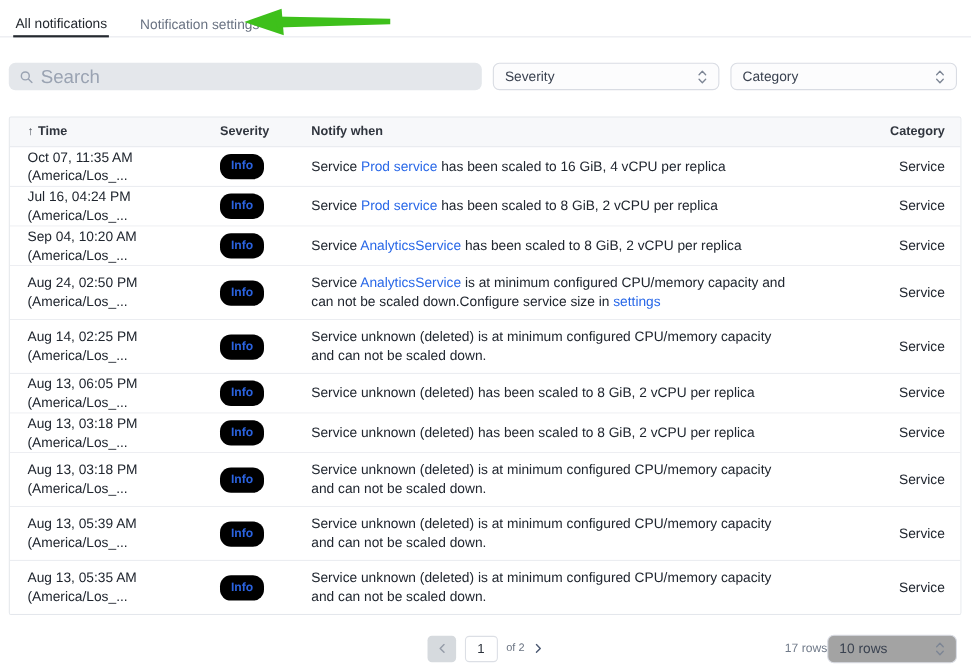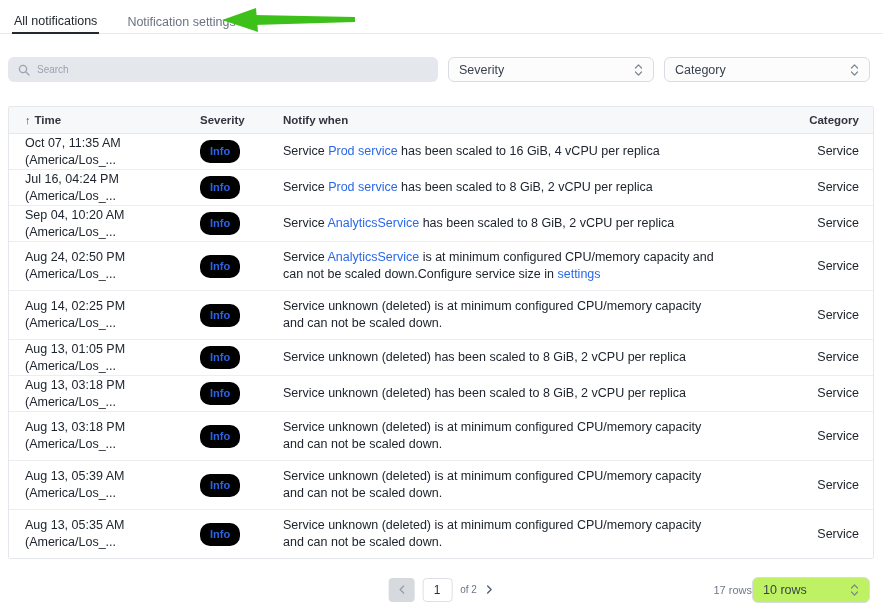--- a/index.html
+++ b/index.html
@@ -12,21 +12,21 @@
   .tab { display:flex; align-items:center; font-size:12.5px; color:#6a7383;
          cursor:pointer; padding:0 2px;margin-top:10px; }
   .tab.active { color:#24292f; border-bottom:2px solid #24292f; margin-bottom:-1px; }
   .arrow-annotation { position:absolute; left:222px; top:7px; width:133px; height:26px; }
 
   
   .filters { display:flex; gap:10px; padding:0 13px 0 8px; margin-top:23px; }
   .search-box { flex:0 0 430px; height:25px; background:#e4e7eb; border-radius:6px;
                 display:flex; align-items:center; gap:7px; padding:0 10px; }
   .search-box svg { flex:0 0 auto; }
-  .search-placeholder { font-size:10px; color:#9aa3b2; }
+  .search-placeholder { font-size:17px; color:#9aa3b2; }
   .select { flex:1; height:25px; border:1px solid #d9dce3; border-radius:6px;
             background:#fcfcfd; display:flex; align-items:center;
             justify-content:space-between; padding:0 10px; cursor:pointer; }
   .select-label { font-size:12.5px; color:#3a4250; }
 
   
   .table { margin:24px 9px 0 8px; border:1px solid #e4e7ec; border-radius:2px; }
   .thead, .trow { display:grid; grid-template-columns:191px 83px 1fr 112px; align-items:center; }
   .thead { background:#f7f8fa; height:27px; border-bottom:1px solid #e4e7ec;
            font-size:11.5px; font-weight:600; color:#30353e; }
@@ -52,21 +52,21 @@
   .prev-btn { width:26px; height:24px; background:#d6dade; border:none; border-radius:4px;
               color:#959ca8; font-size:12px; display:flex; align-items:center;
               justify-content:center; cursor:default; }
   .page-input { width:30px; height:24px; border:1px solid #dcdfe5; border-radius:4px;
                 text-align:center; font-size:12px; color:#2b313b;
                 font-family:"Liberation Sans", sans-serif; }
   .of-label { font-size:10px; color:#6b7483; }
   .next-btn { background:none; border:none; color:#4d5a73; font-size:13px; cursor:pointer;
               padding:0 2px; }
   .page-size { flex:0 0 118px; height:26px; border:1px solid #d9dce3; border-radius:6px;
-               background:#bef264; display:flex; align-items:center;
+               background:#a3a3a3; display:flex; align-items:center;
                justify-content:space-between; padding:0 10px; cursor:pointer; }
   .chevrons { color:#7c8594; }
 </style>
 </head>
 <body>
 
 <div class="tabbar">
   <div class="tab active">All notifications</div>
   <div class="tab">Notification settings</div>
   <svg class="arrow-annotation" viewBox="0 0 133 26" xmlns="http://www.w3.org/2000/svg">
@@ -139,21 +139,21 @@
   </div>
 
   <div class="trow">
     <div class="cell time">Aug 14, 02:25 PM (America/Los_...</div>
     <div class="cell sev"><span class="badge">Info</span></div>
     <div class="cell msg">Service unknown (deleted) is at minimum configured CPU/memory capacity and can not be scaled down.</div>
     <div class="cell cat">Service</div>
   </div>
 
   <div class="trow">
-    <div class="cell time">Aug 13, 01:05 PM (America/Los_...</div>
+    <div class="cell time">Aug 13, 06:05 PM (America/Los_...</div>
     <div class="cell sev"><span class="badge">Info</span></div>
     <div class="cell msg">Service unknown (deleted) has been scaled to 8 GiB, 2 vCPU per replica</div>
     <div class="cell cat">Service</div>
   </div>
 
   <div class="trow">
     <div class="cell time">Aug 13, 03:18 PM (America/Los_...</div>
     <div class="cell sev"><span class="badge">Info</span></div>
     <div class="cell msg">Service unknown (deleted) has been scaled to 8 GiB, 2 vCPU per replica</div>
     <div class="cell cat">Service</div>

